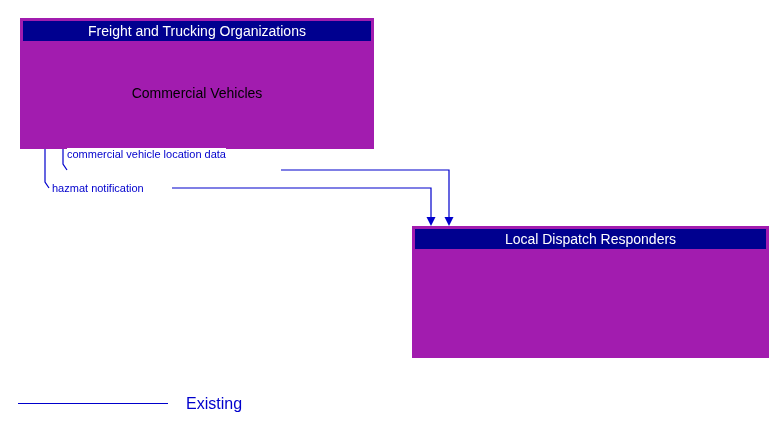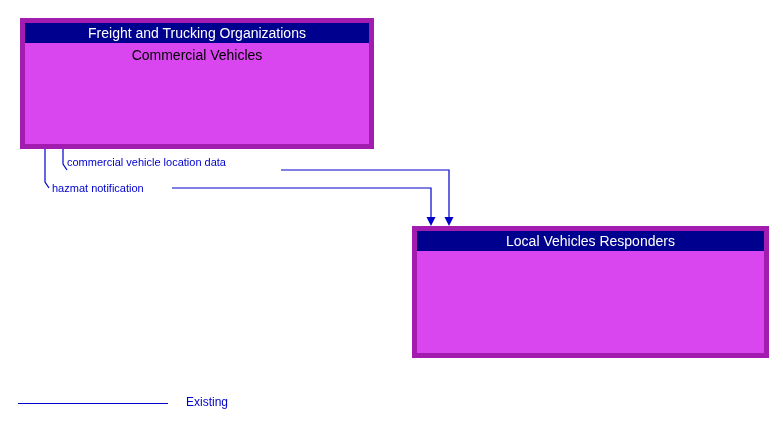--- a/index.html
+++ b/index.html
@@ -20,22 +20,22 @@
     position: absolute;
     left: 0; top: 0;
     width: 783px;
     height: 431px;
   }
 
   
   .entity {
     position: absolute;
     box-sizing: border-box;
-    border: 5px solid #a21caf;
-    background: #d946ef;
+    border: 3px solid #a21caf;
+    background: #a21caf;
   }
   .entity-header {
     box-sizing: border-box;
     height: 20px;
     line-height: 20px;
     background: #00008f;
     color: #ffffff;
     text-align: center;
     font-size: 14px;
     font-family: "Liberation Sans", sans-serif;
@@ -43,20 +43,21 @@
     overflow: hidden;
   }
   .entity-body {
     box-sizing: border-box;
     text-align: center;
     color: #000000;
     font-size: 14px;
     padding-top: 4px;
     font-family: "Liberation Sans", sans-serif;
     white-space: nowrap;
+    margin-top: 40px;
   }
 
   #box-commercial-vehicles {
     left: 20px;
     top: 18px;
     width: 354px;
     height: 131px;
   }
   #box-local-emergency-dispatch {
     left: 412px;
@@ -88,21 +89,21 @@
     position: absolute;
     color: #0000cc;
     font-size: 11px;
     font-family: "Liberation Sans", sans-serif;
     white-space: nowrap;
     background: #ffffff;
     line-height: 12px;
   }
   #label-commercial-vehicle-location-data {
     left: 67px;
-    top: 156px;
+    top: 148px;
   }
   #label-hazmat-notification {
     left: 52px;
     top: 182px;
   }
 
   
   #legend {
     position: absolute;
     left: 18px;
@@ -116,37 +117,37 @@
     top: 9px;
     width: 150px;
     height: 0px;
     border-top: 1.2px solid #0000cc;
   }
   #legend-label {
     position: absolute;
     left: 168px;
     top: 1px;
     color: #0000cc;
-    font-size: 12px;
+    font-size: 16px;
     font-family: "Liberation Sans", sans-serif;
     white-space: nowrap;
   }
 </style>
 </head>
 <body>
 
 <div id="canvas">
 
   <div id="box-commercial-vehicles" class="entity">
     <div class="entity-header">Freight and Trucking Organizations</div>
     <div class="entity-body">Commercial Vehicles</div>
   </div>
 
   <div id="box-local-emergency-dispatch" class="entity">
-    <div class="entity-header">Local Vehicles Responders</div>
+    <div class="entity-header">Local Dispatch Responders</div>
   </div>
 
   <svg id="flows" viewBox="0 0 783 431" width="783" height="431">
 
     <path class="flow-path" d="M 63 149 L 63 164 L 67 170"></path>
     <path class="flow-path" d="M 281 170 L 449 170 L 449 219"></path>
     <polygon class="flow-arrow" points="449,226 444.5,217 453.5,217"></polygon>
 
     <path class="flow-path" d="M 45 149 L 45 182 L 49 188"></path>
     <path class="flow-path" d="M 172 188 L 431 188 L 431 219"></path>

